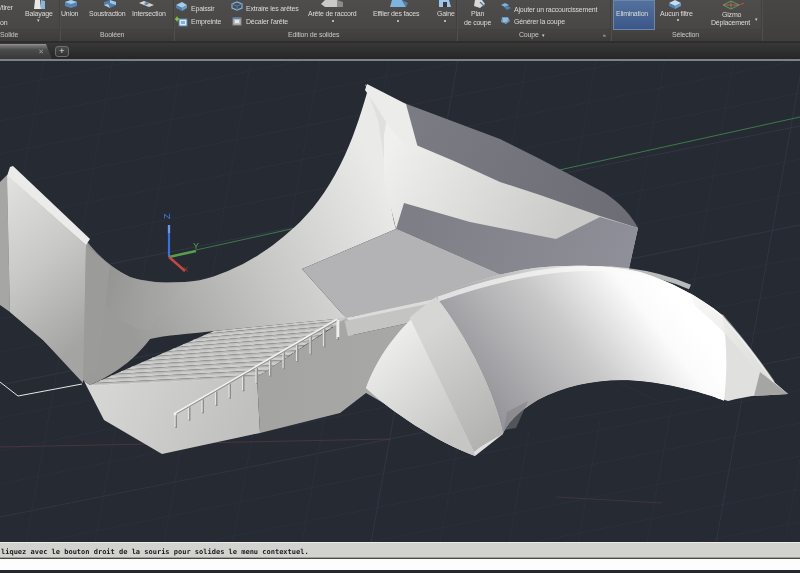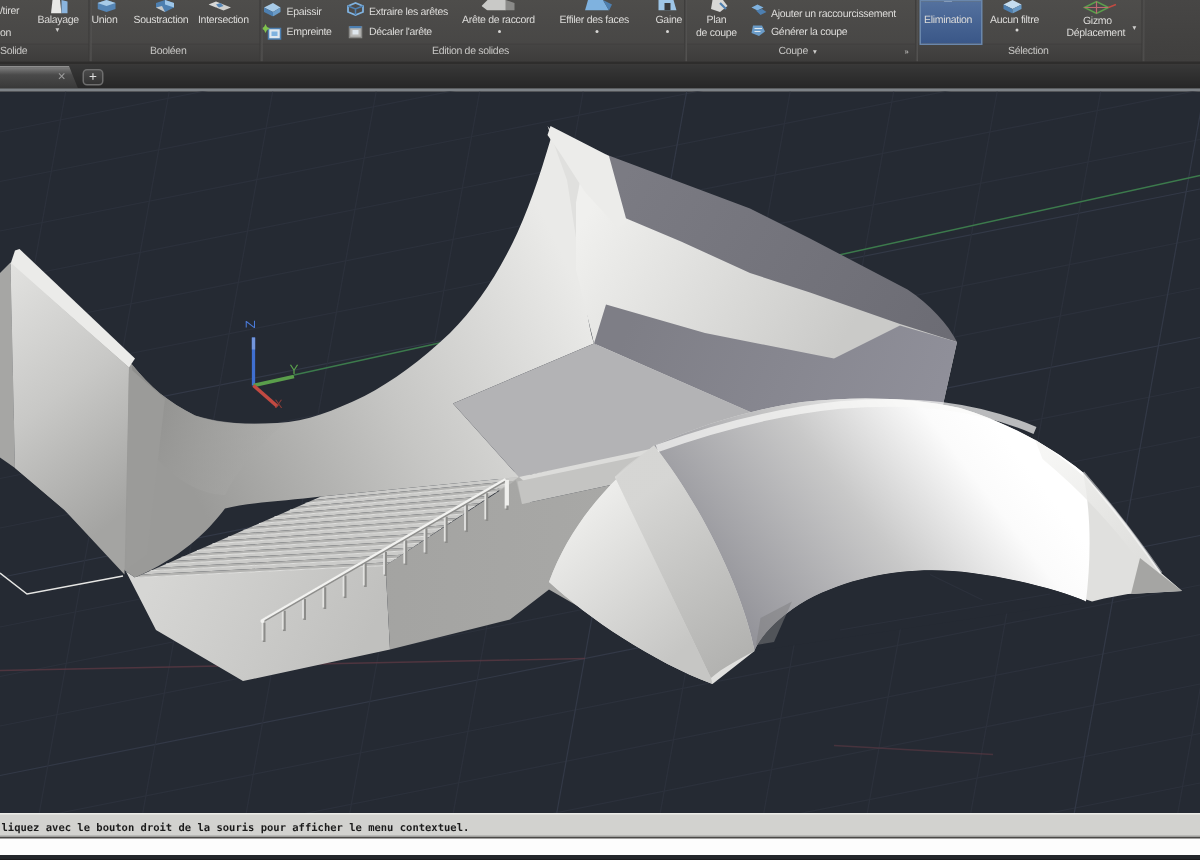--- a/index.html
+++ b/index.html
@@ -423,18 +423,18 @@
         <text x="170" y="219" font-size="9" fill="#4a7ad9" font-family="Liberation Sans, sans-serif" transform="rotate(-90 170 219)">Z</text>
         <line x1="169.0" y1="257.0" x2="196.0" y2="251.0" stroke="#5a9e4b" stroke-width="2.4"></line>
         <text x="193" y="249" font-size="9" fill="#5aa04c" font-family="Liberation Sans, sans-serif">Y</text>
         <line x1="169.0" y1="257.0" x2="185.0" y2="271.0" stroke="#c24a42" stroke-width="2.4"></line>
         <text x="183" y="272" font-size="8" fill="#a04038" opacity="0.85" font-family="Liberation Sans, sans-serif">X</text>
       </g>
       <polyline points="0,382 18,396 82,384" fill="none" stroke="#e6e6e4" stroke-width="1"></polyline>
     </svg>
 
 <div id="cmdline">
-  <div class="cmdtext">liquez avec le bouton droit de la souris pour afficher le menu contextuel.</div>
+  <div class="cmdtext">liquez avec le bouton droit de la souris pour solides le menu contextuel.</div>
 </div>
 <div id="cmdinput"></div>
 <div id="bottomstrip"></div>
 
 </div>
 
 </body></html>

